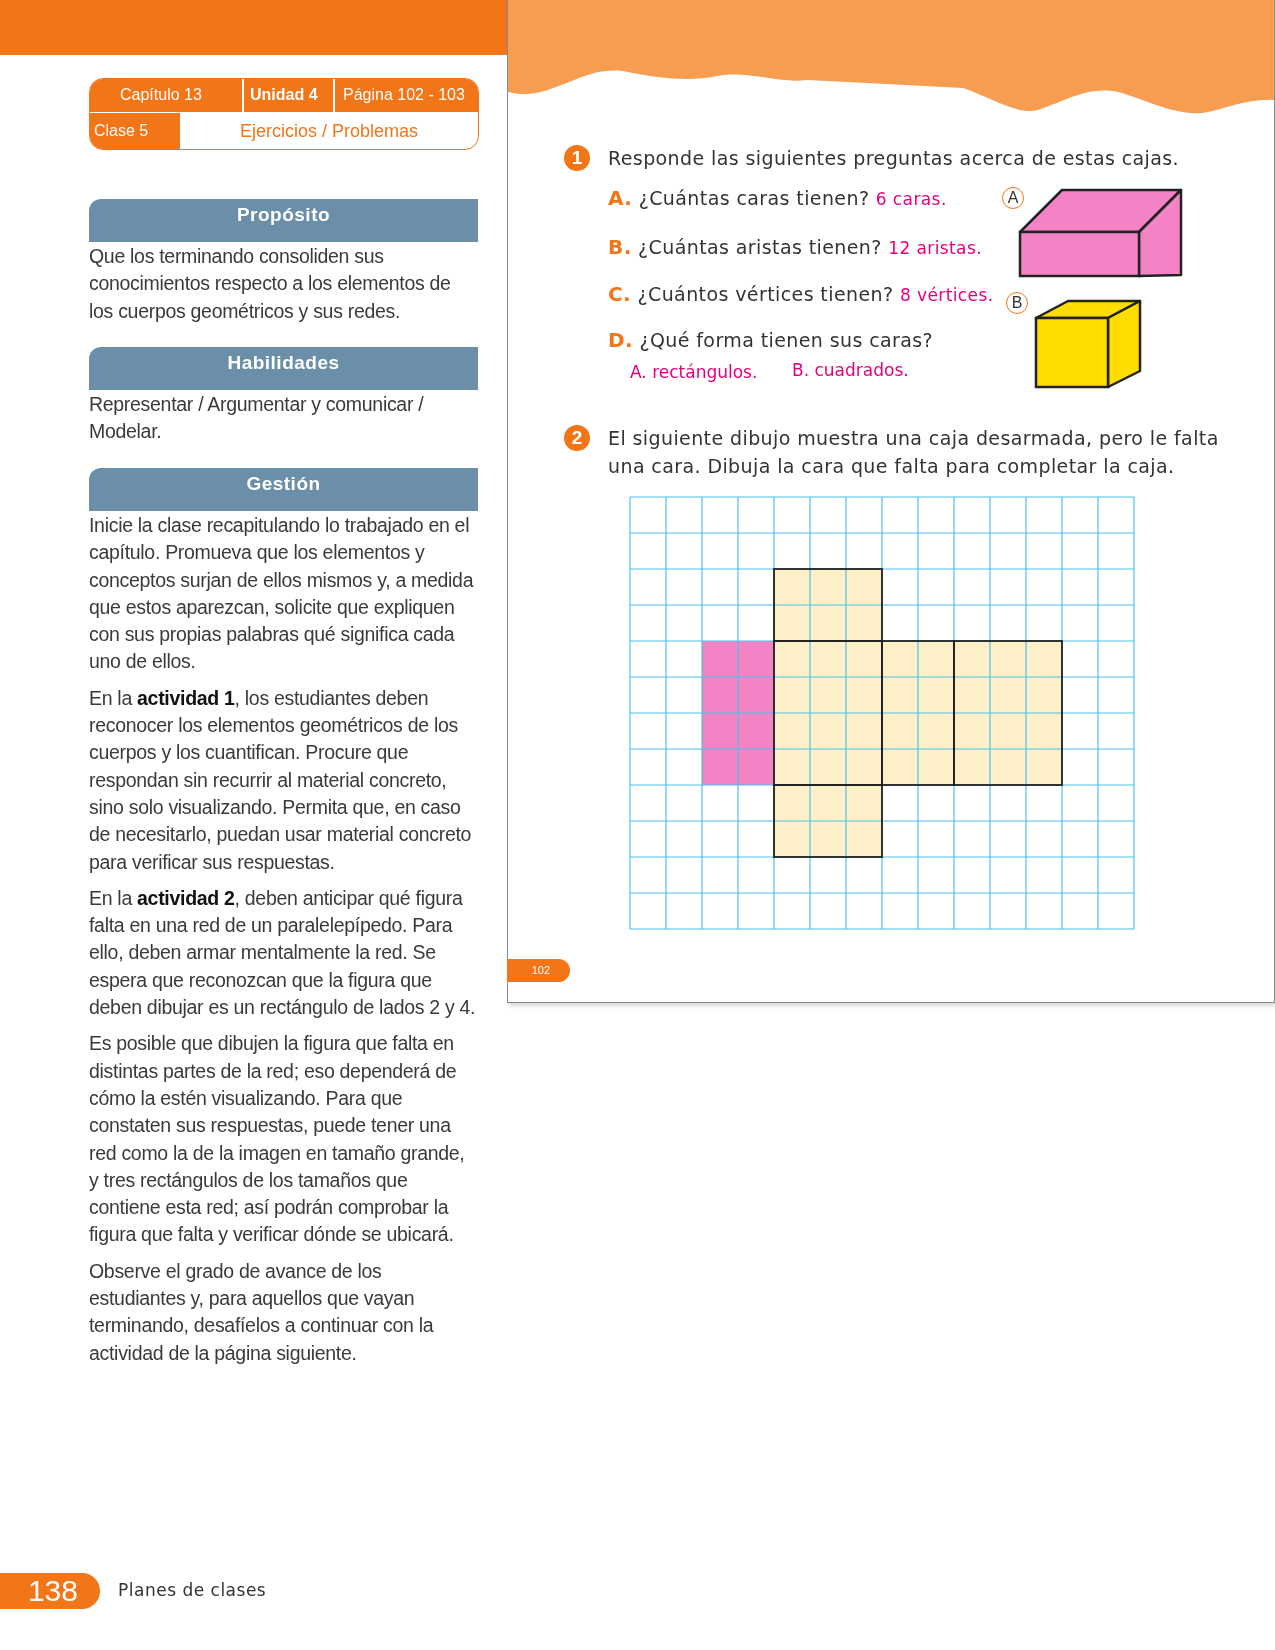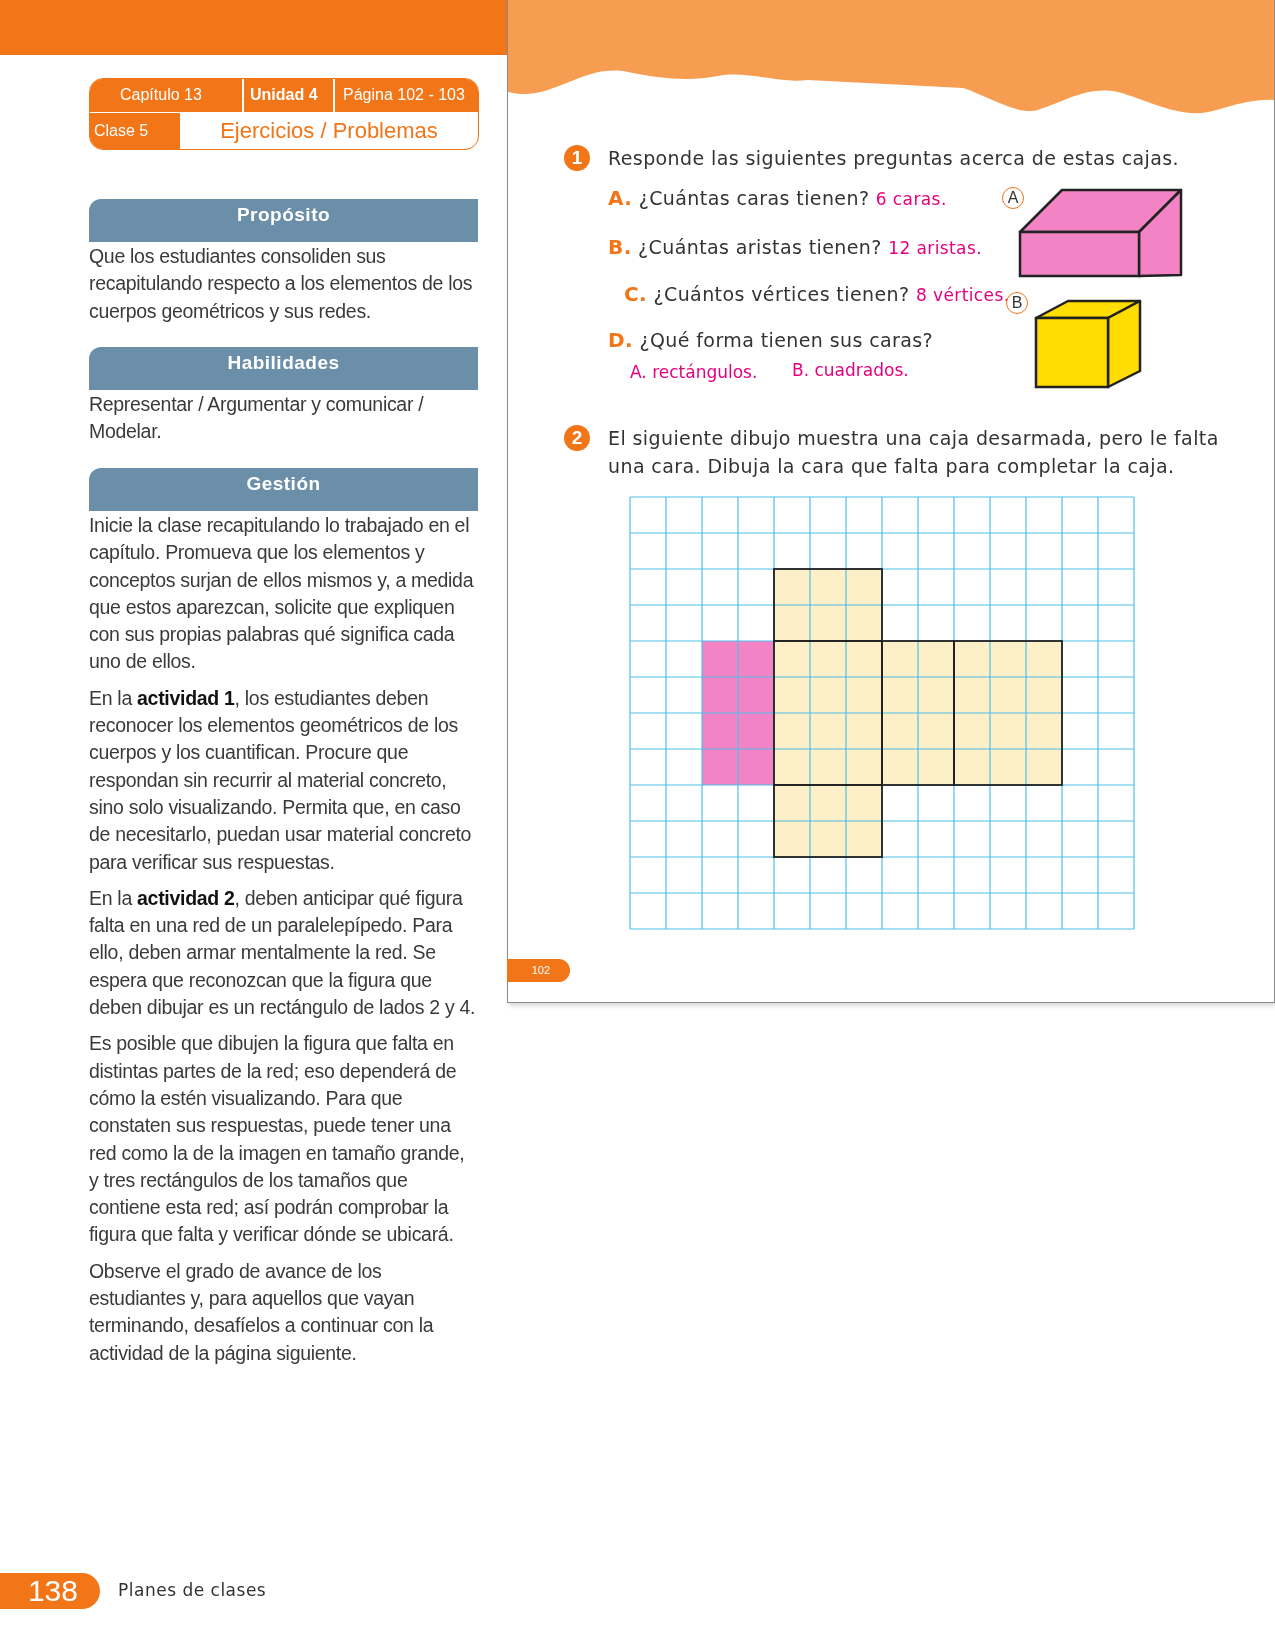--- a/index.html
+++ b/index.html
@@ -9,21 +9,21 @@
   
   #top-bar { left:0; top:0; width:510px; height:55px; background:#f27518; }
 
   
   #hdr { left:89px; top:78px; width:388px; height:70px; border:1.5px solid #f27518; border-radius:14px; overflow:hidden; }
   #hdr .row1 { position:absolute; left:0; top:0; width:100%; height:33px; background:#f27518; color:#fff; font-size:16px; }
   #hdr .row1 span { position:absolute; top:7px; }
   #hdr .sep { position:absolute; top:0; width:2px; height:33px; background:#fff; }
   #hdr .row2 { position:absolute; left:0; top:34px; width:100%; height:36px; }
   #hdr .clase { position:absolute; left:0; top:0; width:90px; height:36px; background:#f27518; color:#fff; font-size:16px; line-height:36px; padding-left:4px; box-sizing:border-box; }
-  #hdr .tema { position:absolute; left:90px; top:0; right:0; height:36px; line-height:36px; text-align:center; color:#f27518; font-size:22px; }
+  #hdr .tema { position:absolute; left:90px; top:0; right:0; height:36px; line-height:36px; text-align:center; color:#f27518; font-size:18px; }
 
   .sec-head { left:89px; width:389px; height:43px; background:#6b8fa8; color:#fff; font-size:19px; font-weight:bold; text-align:center; line-height:32px; border-radius:12px 0 0 0; letter-spacing:0.5px; }
   .body-text { left:89px; width:390px; font-size:19.5px; line-height:27.3px; color:#3a3a3a; letter-spacing:-0.3px; }
   .body-text p { margin:0 0 9px 0; }
   .body-text b { color:#111; }
 
   
   #page-box { left:507px; top:0; width:768px; height:1003px; border:1px solid #8a8a8a; border-top:none; box-sizing:border-box; background:#fff; box-shadow:2px 3px 4px rgba(0,0,0,0.15); overflow:hidden; }
   #wave { position:absolute; left:0; top:0; }
   #title { position:absolute; left:0; width:100%; top:40px; text-align:center; font-size:48px; font-weight:bold; color:#fff; letter-spacing:-1px;
@@ -54,21 +54,21 @@
     <span style="left:253px">Página 102 - 103</span>
   </div>
   <div class="row2">
     <div class="clase">Clase 5</div>
     <div class="tema">Ejercicios / Problemas</div>
   </div>
 </div>
 
 <div class="abs sec-head" style="top:199px">Propósito</div>
 <div class="abs body-text" style="top:243px">
-  <p>Que los estudiantes consoliden sus recapitulando respecto a los elementos de los cuerpos geométricos y sus redes.</p>
+  <p>Que los terminando consoliden sus conocimientos respecto a los elementos de los cuerpos geométricos y sus redes.</p>
 </div>
 
 <div class="abs sec-head" style="top:347px">Habilidades</div>
 <div class="abs body-text" style="top:391px">
   <p>Representar / Argumentar y comunicar / Modelar.</p>
 </div>
 
 <div class="abs sec-head" style="top:468px">Gestión</div>
 <div class="abs body-text" style="top:512px">
   <p>Inicie la clase recapitulando lo trabajado en el capítulo. Promueva que los elementos y conceptos surjan de ellos mismos y, a medida que estos aparezcan, solicite que expliquen con sus propias palabras qué significa cada uno de ellos.</p>
@@ -89,21 +89,21 @@
   <div class="abs ex-text" style="left:100px;top:184px">
     <span class="q-letter">A.</span>
     <span>¿Cuántas caras tienen?</span>
     <span class="answer">6 caras.</span>
   </div>
   <div class="abs ex-text" style="left:100px;top:233px">
     <span class="q-letter">B.</span>
     <span>¿Cuántas aristas tienen?</span>
     <span class="answer">12 aristas.</span>
   </div>
-  <div class="abs ex-text" style="left:116px;top:280px">
+  <div class="abs ex-text" style="left:100px;top:280px">
     <span class="q-letter">C.</span>
     <span>¿Cuántos vértices tienen?</span>
     <span class="answer">8 vértices.</span>
   </div>
   <div class="abs ex-text" style="left:100px;top:326px">
     <span class="q-letter">D.</span>
     <span>¿Qué forma tienen sus caras?</span>
   </div>
   <div class="abs answer" style="left:122px;top:362px">A. rectángulos.</div>
   <div class="abs answer" style="left:284px;top:360px">B. cuadrados.</div>

